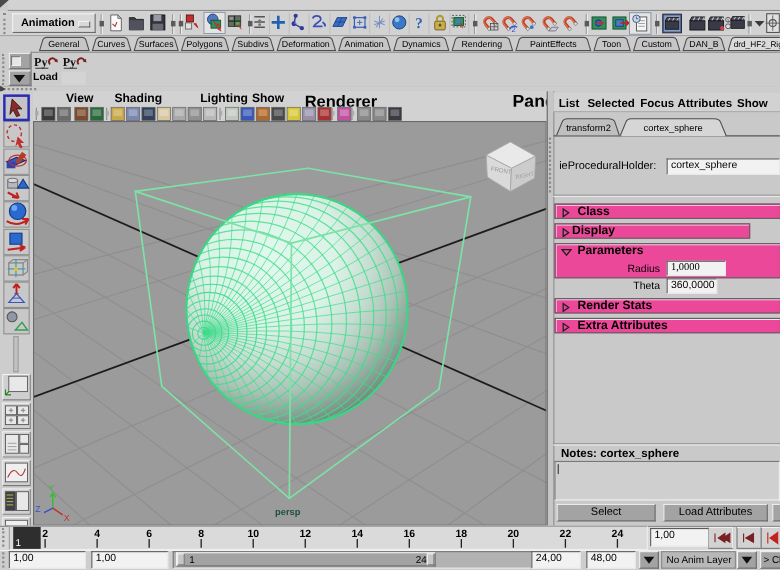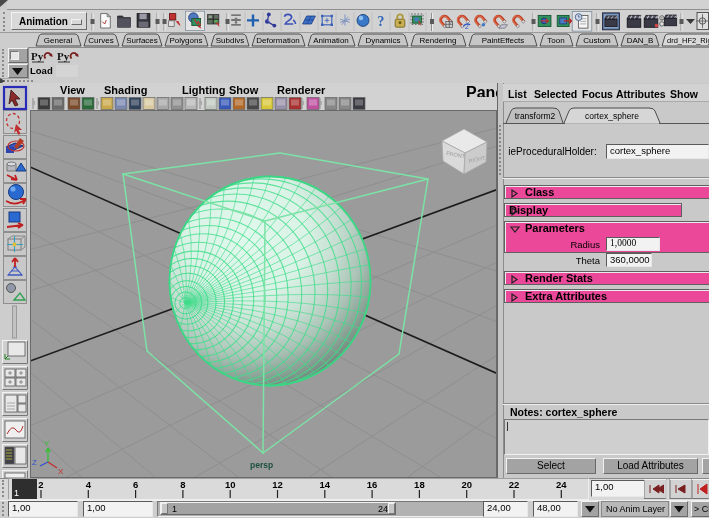--- a/index.html
+++ b/index.html
@@ -387,21 +387,21 @@
     <path d="M6,367 h6 m-6,3 h6 m-6,3 h6 m-6,3 h6" stroke="#c8c840" stroke-width="0.8"></path>
     <rect x="5" y="390" width="20" height="5" fill="#efefef" stroke="#555" stroke-width="0.8"></rect>
     <rect x="5" y="396" width="20" height="8" fill="#505058" stroke="#555" stroke-width="0.8"></rect>
     <path d="M7,401 q5,-6 9,-2 t8,-3" stroke="#40c060" stroke-width="1" fill="none"></path>
   </svg>
 <div class="abs" style="left:30px;top:83px;width:467px;height:14px;background:#d2d2d2;"></div>
 <div class="abs" style="left:60px;top:84px;width:60px;height:12px;font-weight:bold;font-size:11px;">View</div>
 <div class="abs" style="left:104px;top:84px;width:60px;height:12px;font-weight:bold;font-size:11px;">Shading</div>
 <div class="abs" style="left:168px;top:84px;width:60px;height:12px;font-weight:bold;font-size:11px;padding-left:14px;">Lighting</div>
 <div class="abs" style="left:229px;top:84px;width:60px;height:12px;font-weight:bold;font-size:11px;">Show</div>
-<div class="abs" style="left:277px;top:84px;width:60px;height:12px;font-weight:bold;font-size:11px;">Renderer</div>
+<div class="abs" style="left:277px;top:84px;width:60px;height:12px;font-weight:bold;font-size:15px;">Renderer</div>
 <div class="abs" style="left:466px;top:84px;width:60px;height:12px;font-weight:bold;font-size:16px;">Panels</div>
 <div class="abs" style="left:30px;top:97px;width:467px;height:13px;background:#d2d2d2;"></div>
 <svg class="abs" style="left:30px;top:97px" width="467" height="13" viewBox="0 0 467 13">
     <line x1="3" y1="1" x2="3" y2="12" stroke="#8a8a8a"></line>
     <rect x="2" y="4" width="3" height="4" fill="#aaa"></rect>
     <line x1="67" y1="1" x2="67" y2="12" stroke="#8a8a8a"></line>
     <rect x="66" y="4" width="3" height="4" fill="#aaa"></rect>
     <line x1="170" y1="1" x2="170" y2="12" stroke="#8a8a8a"></line>
     <rect x="169" y="4" width="3" height="4" fill="#aaa"></rect>
     <line x1="272" y1="1" x2="272" y2="12" stroke="#8a8a8a"></line>
@@ -602,21 +602,21 @@
     <path d="M62,19 L156,19" stroke="#d6d6d6" stroke-width="1.5"></path>
     <text x="109" y="15" font-size="8.5" text-anchor="middle" font-family="Liberation Sans">cortex_sphere</text>
   </svg>
 <div class="abs" style="left:505px;top:146px;width:95px;height:12px;font-size:10px;text-align:center;">ieProceduralHolder:</div>
 <div class="abs field" style="left:606px;top:144px;width:103px;height:15px;">cortex_sphere</div>
 <div class="abs" style="left:503px;top:177px;width:206px;height:2px;border-top:1px solid #8a8a8a;border-bottom:1px solid #efefef;"></div>
 <div class="abs bar" style="left:504px;top:185px;width:206px;height:14px;padding-left:20px;line-height:13px;">Class</div>
 <svg class="abs" style="left:510px;top:189px" width="10" height="9">
     <path d="M2,1 v7 l5,-3.5 z" fill="none" stroke="#222" stroke-width="1.2"></path>
   </svg>
-<div class="abs bar" style="left:504px;top:203px;width:178px;height:14px;padding-left:4px;line-height:13px;">Display</div>
+<div class="abs bar" style="left:504px;top:203px;width:178px;height:14px;padding-left:15px;line-height:13px;">Display</div>
 <svg class="abs" style="left:510px;top:207px" width="10" height="9">
     <path d="M2,1 v7 l5,-3.5 z" fill="none" stroke="#222" stroke-width="1.2"></path>
   </svg>
 <div class="abs bar" style="left:504px;top:221px;width:206px;height:32px;padding-left:20px;line-height:13px;">Parameters</div>
 <svg class="abs" style="left:510px;top:225px" width="10" height="9">
     <path d="M1,2 h8 l-4,5 z" fill="none" stroke="#222" stroke-width="1.2"></path>
   </svg>
 <div class="abs" style="left:560px;top:239px;width:40px;height:11px;font-size:9.5px;text-align:right;">Radius</div>
 <div class="abs field" style="left:606px;top:237px;width:54px;height:14px;font-family:Liberation Serif, serif;">1,0000</div>
 <div class="abs" style="left:560px;top:255px;width:40px;height:11px;font-size:9.5px;text-align:right;">Theta</div>

